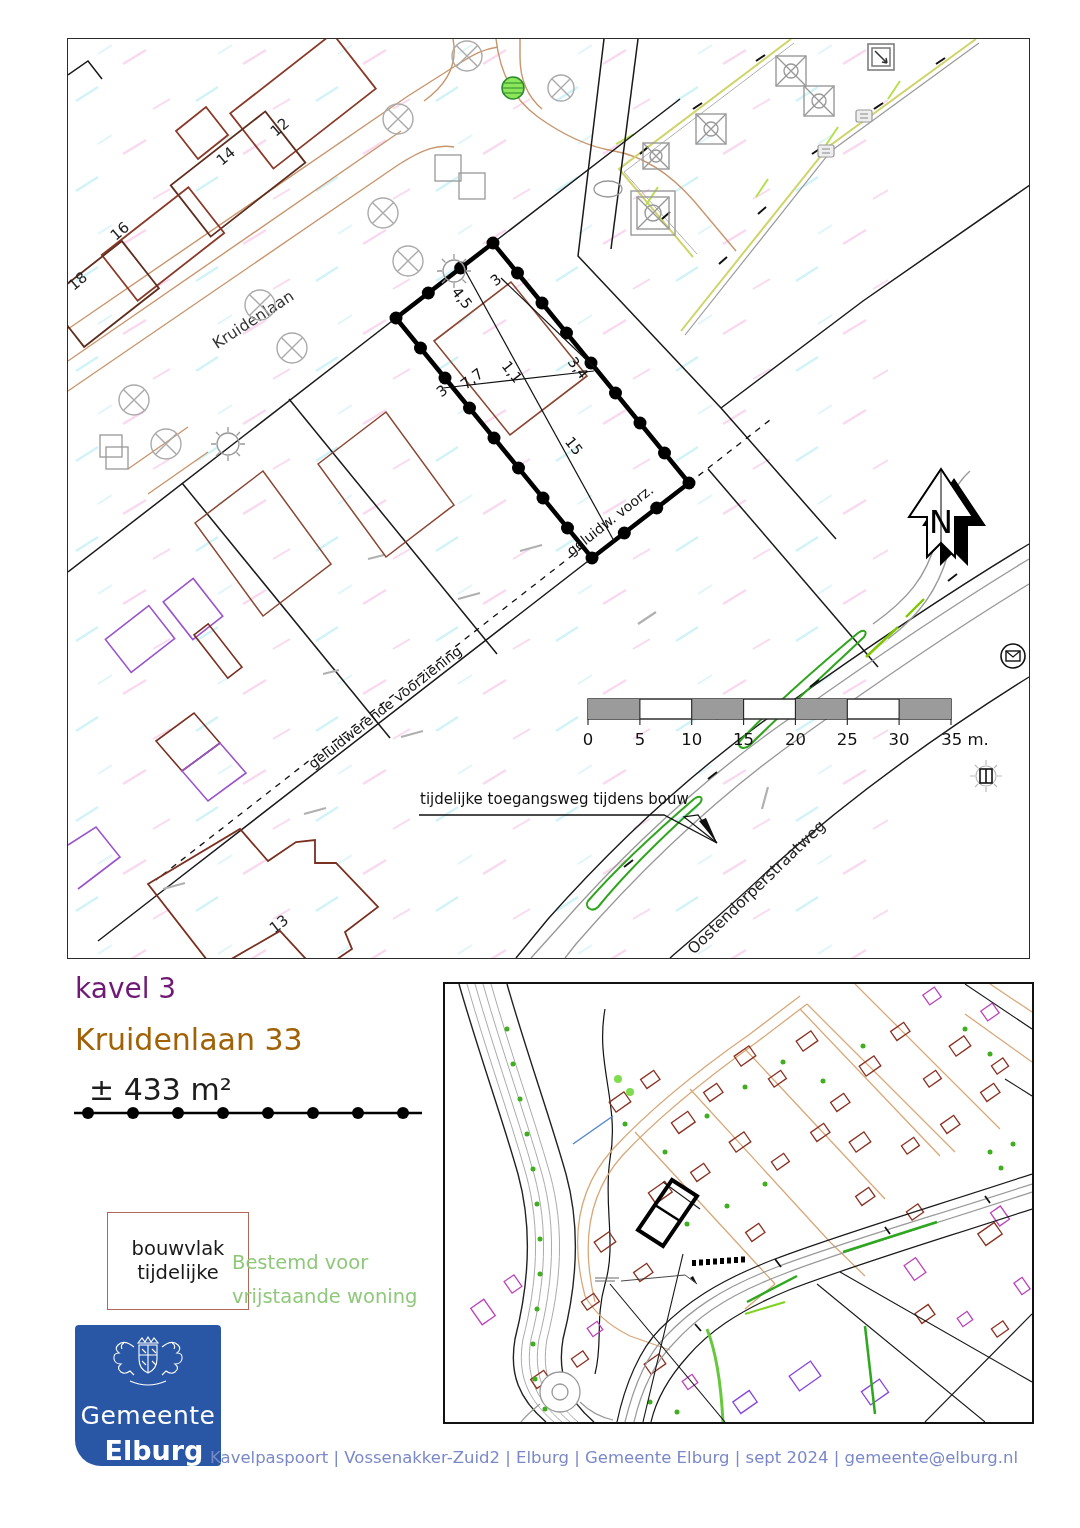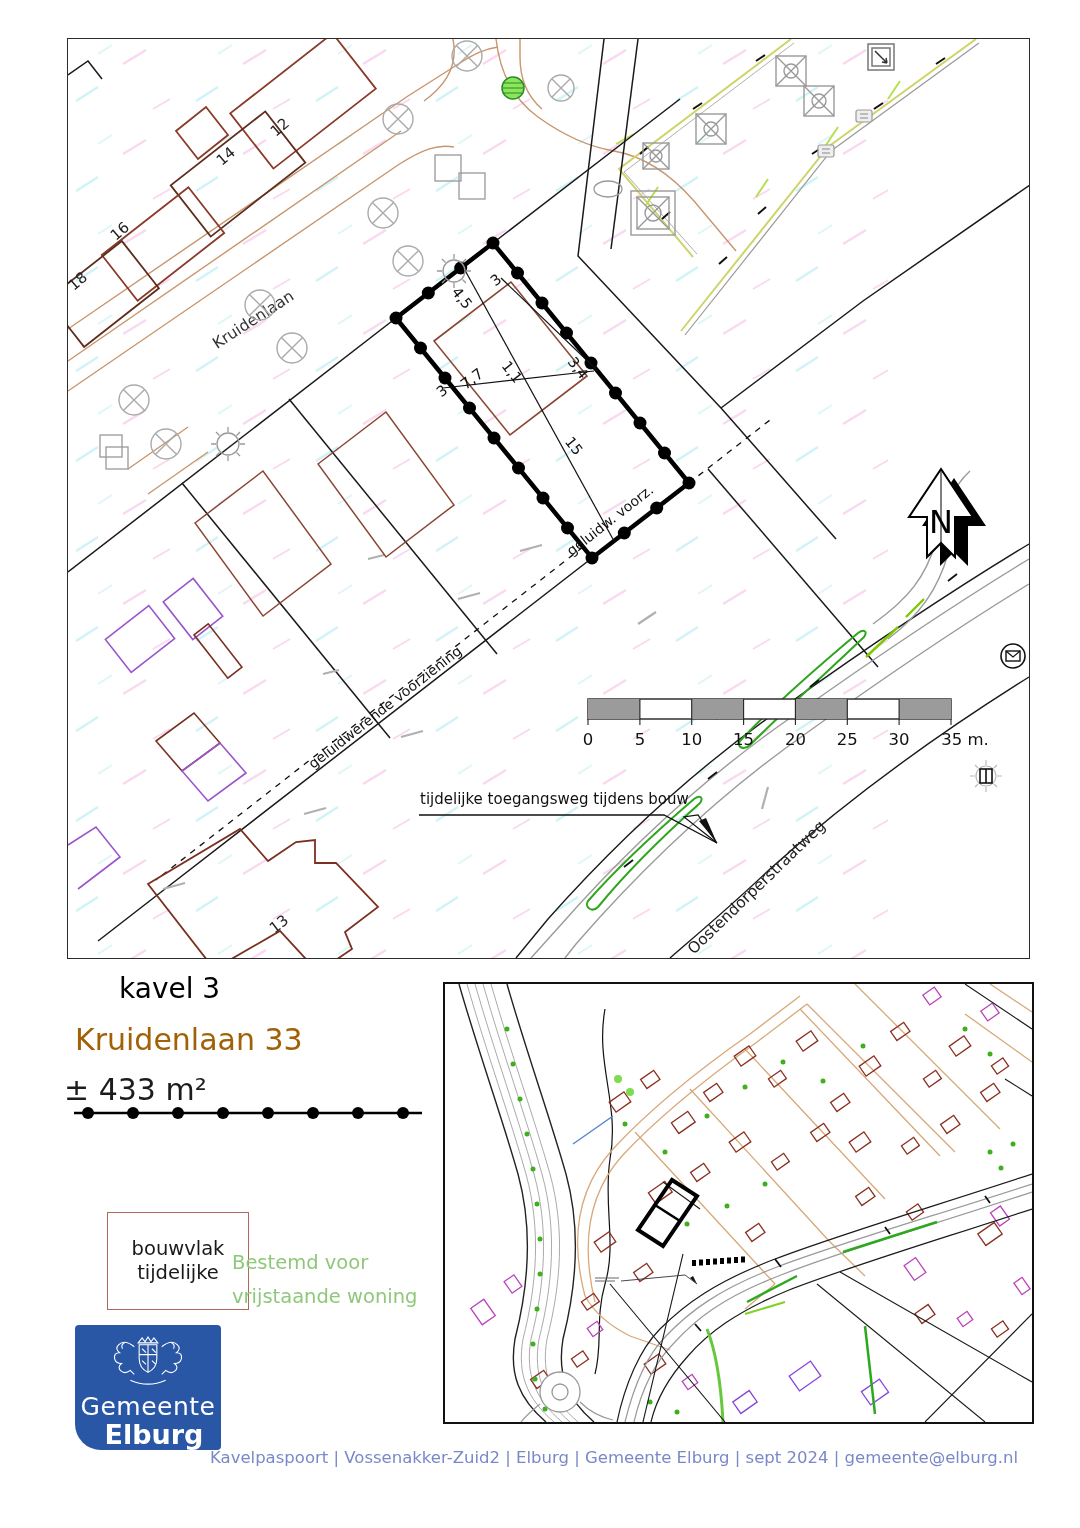--- a/index.html
+++ b/index.html
@@ -2,31 +2,31 @@
 <html><head>
 <meta charset="utf-8">
 <style>
   html,body{margin:0;padding:0;background:#fff;}
   .page{position:relative;width:1080px;height:1528px;background:#fff;overflow:hidden;
         font-family:"DejaVu Sans","Liberation Sans",sans-serif;}
   .main-map{position:absolute;left:67px;top:38px;width:961px;height:919px;
             border:1.6px solid #2b2b2b;background:#fff;overflow:hidden;}
   .inset-map{position:absolute;left:443px;top:982px;width:587px;height:438px;
              border:2.4px solid #111;background:#fff;overflow:hidden;}
-  .kavel-title{position:absolute;left:75px;top:972px;font-size:28px;color:#000000;margin-left:44px;}
+  .kavel-title{position:absolute;left:75px;top:972px;font-size:28px;color:#701a75;}
   .address{position:absolute;left:75px;top:1022px;font-size:30px;color:#a16207;}
-  .area{position:absolute;left:64px;top:1072px;font-size:30px;color:#1c1c1c;}
+  .area{position:absolute;left:89px;top:1072px;font-size:30px;color:#1c1c1c;}
   .dotline{position:absolute;left:72px;top:1104px;}
   .price{position:absolute;left:72px;top:1148px;font-size:28px;color:#7383c7;}
   .legend-box{position:absolute;left:75px;top:1212px;width:140px;height:96px;
               border:1.6px solid #b0685a;display:flex;flex-direction:column;
               align-items:center;justify-content:center;margin-left:32px;}
   .legend-box div{font-size:19.5px;color:#1a1a1a;line-height:24px;}
   .zoning{position:absolute;left:232px;top:1246px;font-size:19.5px;color:#8fc87b;line-height:34px;}
-  .logo{position:absolute;left:75px;top:1325px;width:146px;height:125px;background:#2a57a5;
+  .logo{position:absolute;left:75px;top:1325px;width:146px;height:141px;background:#2a57a5;
         border-radius:4px 4px 4px 26px;display:flex;flex-direction:column;align-items:center;justify-content:space-between;}
   .logo .crest{margin-top:10px;}
   .logo .l1{color:#fff;font-size:25px;margin-top:2px;letter-spacing:.5px;}
   .logo .l2{color:#fff;font-size:27px;font-weight:bold;margin-top:-2px;margin-left:12px;}
   .footer{position:absolute;left:210px;top:1448px;width:870px;text-align:left;
           font-size:16.5px;color:#7a88c8;}
   svg text{font-family:"DejaVu Sans","Liberation Sans",sans-serif;}
 </style>
 </head>
 <body>

